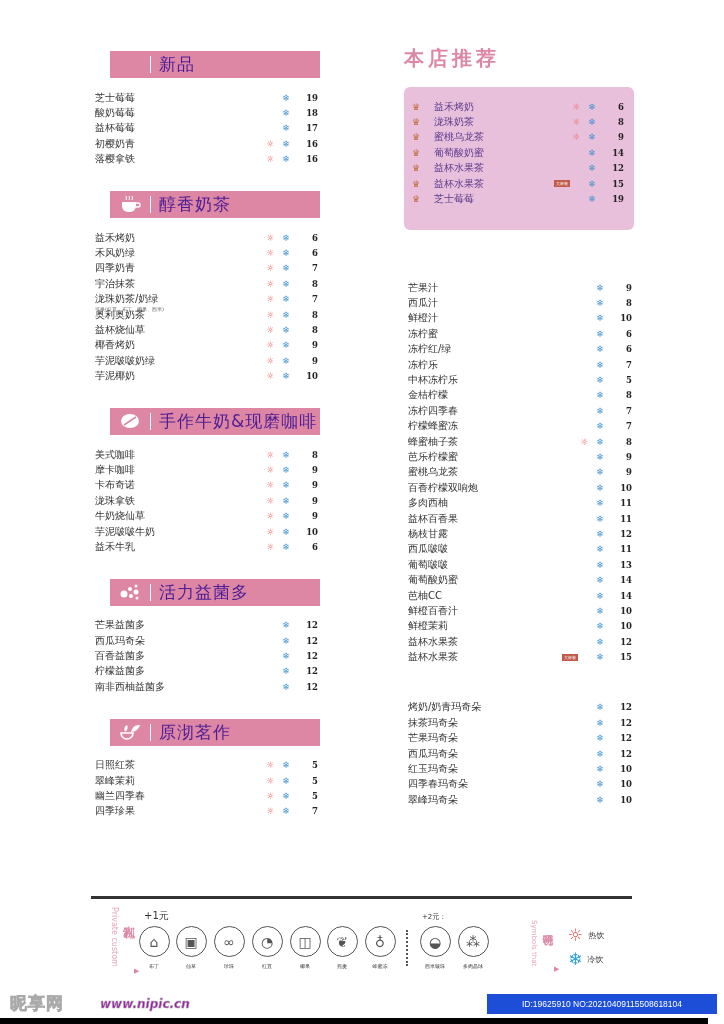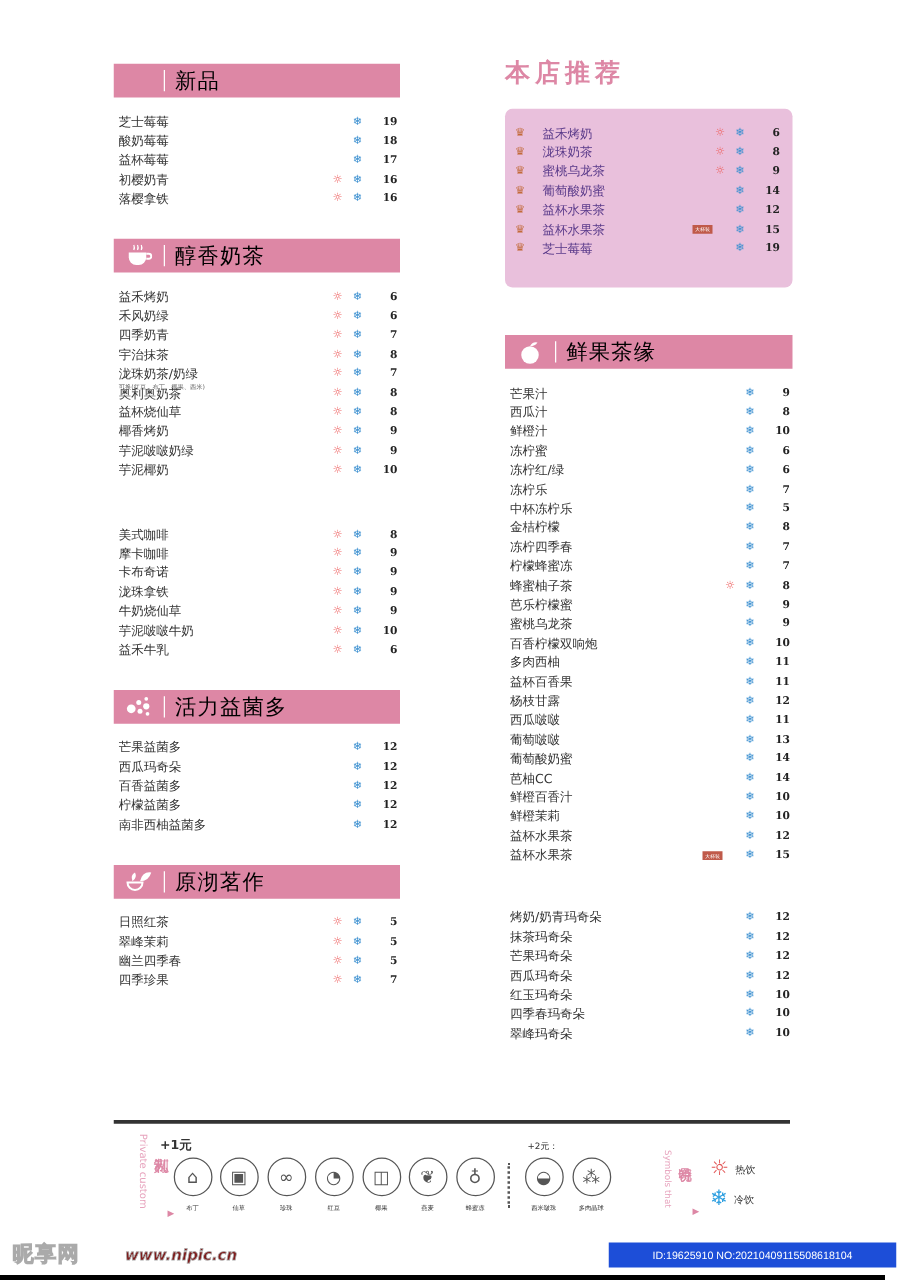--- a/index.html
+++ b/index.html
@@ -3,21 +3,21 @@
 <meta charset="utf-8">
 <style>
   * { box-sizing: border-box; margin: 0; padding: 0; }
   html, body { width: 724px; height: 1024px; background: #ffffff; overflow: hidden; }
   body { position: relative; font-family: "DejaVu Sans", sans-serif; color: #333; }
   .col { position: absolute; }
   .col-left { left: 91px; top: 51px; width: 229px; }
   .col-right { left: 404px; top: 45px; width: 230px; }
   .sec-header {
     height: 27px; background: #dd87a5; display: flex; align-items: center;
-    padding-left: 8px; color: #000000; font-size: 17px; letter-spacing: 1px;
+    padding-left: 8px; color: #4c1d95; font-size: 17px; letter-spacing: 1px; margin-left: 19px;
   }
   .sec-header .hicon { width: 24px; height: 20px; display: flex; align-items: center; justify-content: center; margin-right: 4px; }
   .sec-header .bar { width: 1px; height: 17px; background: #fff; margin: 0 8px 0 4px; }
   .items { padding: 12px 2px 0 4px; }
   .item { display: flex; align-items: center; height: 15.4px; font-size: 10px; color: #333; position: relative; }
   .item .name { flex: 1; white-space: nowrap; }
   .item .hot, .item .cold { width: 12px; font-size: 9px; text-align: center; }
   .item .hot { color: #e66; margin-right: 4px; }
   .item .cold { color: #3a8fd0; }
   .item .price { width: 26px; text-align: right; font-family: "DejaVu Serif", serif; font-weight: bold; font-size: 8.5px; color: #222; }
@@ -27,35 +27,35 @@
   .gap { height: 24px; }
   .rec-title { font-size: 20px; color: #dd87a5; letter-spacing: 4px; font-weight: bold; height: 40px; }
   .rec-box { background: #e9c0dc; border-radius: 6px; padding: 12px 10px 10px 8px; margin-top: 2px; height: 143px; }
   .rec-box .item { height: 15.4px; color: #5a3a8a; }
   .rec-box .crown { width: 22px; color: #c26a3a; font-size: 9px; }
   .footer-line { position: absolute; left: 91px; top: 896px; width: 541px; height: 3px; background: #333; }
   .custom-label { position: absolute; left: 110px; top: 905px; width: 30px; height: 70px; }
   .custom-label .en { position: absolute; left: 0; top: 2px; writing-mode: vertical-rl; font-size: 8px; color: #e7a3bd; }
   .custom-label .cn { position: absolute; left: 12px; top: 12px; writing-mode: vertical-rl; font-size: 12px; color: #dd87a5; line-height: 13px; }
   .custom-label .tri { position: absolute; left: 24px; top: 62px; color: #dd87a5; font-size: 7px; }
-  .plus1 { position: absolute; left: 128px; top: 909px; font-size: 10px; font-weight: bold; color: #333; }
+  .plus1 { position: absolute; left: 144px; top: 909px; font-size: 10px; font-weight: normal; color: #333; }
   .plus2 { position: absolute; left: 422px; top: 912px; font-size: 7px; color: #333; }
   .addon { position: absolute; top: 926px; width: 34px; text-align: center; }
   .addon .circle { width: 31px; height: 31px; border: 1.3px solid #555; border-radius: 50%; margin: 0 auto; display: flex; align-items: center; justify-content: center; }
   .addon .lbl { font-size: 5px; color: #333; margin-top: 6px; white-space: nowrap; }
   .dots { position: absolute; left: 406px; top: 930px; width: 2px; height: 36px; border-left: 2px dotted #555; }
   .legend-label { position: absolute; left: 530px; top: 920px; width: 34px; height: 60px; }
   .legend-label .en { position: absolute; left: 0; top: 0; writing-mode: vertical-rl; font-size: 7px; color: #e7a3bd; }
   .legend-label .cn { position: absolute; left: 11px; top: 6px; writing-mode: vertical-rl; font-size: 11px; color: #dd87a5; line-height: 12px; }
   .legend-label .tri { position: absolute; left: 24px; top: 45px; color: #dd87a5; font-size: 7px; }
   .legend-row { position: absolute; left: 568px; display: flex; align-items: center; font-size: 8px; color: #333; }
   .legend-row .ic { font-size: 17px; margin-right: 5px; }
-  .watermark { position: absolute; left: 0; top: 988px; width: 708px; height: 36px; border-bottom: 4px solid #000000; }
+  .watermark { position: absolute; left: 0; top: 988px; width: 708px; height: 36px; border-bottom: 6px solid #000000; }
   .wm-logo { position: absolute; left: 10px; top: 4px; font-size: 17px; color: #fff; -webkit-text-stroke: 0.8px #aaa; font-weight: bold; letter-spacing: 1px; }
-  .wm-url { position: absolute; left: 100px; top: 9px; font-size: 12px; color: #7f1d1d; -webkit-text-stroke: 0.6px #aaa; font-style: italic; font-weight: bold; }
+  .wm-url { position: absolute; left: 100px; top: 9px; font-size: 12px; color: #a21caf; -webkit-text-stroke: 0.6px #aaa; font-style: italic; font-weight: bold; }
   .wm-id { position: absolute; left: 487px; top: 6px; width: 230px; height: 20px; background: #1d4ed8; color: #fff; font-size: 8.5px; line-height: 20px; text-align: center; font-family: "Liberation Sans", sans-serif; }
 </style>
 </head>
 <body>
 
 <div class="col col-left" id="leftcol">
     <div>
       <div class="sec-header">
         <span class="hicon"></span>
         <span class="bar"></span>
@@ -166,20 +166,30 @@
         <div class="item">
           <span class="name">芋泥椰奶</span>
           <span class="hot">☼</span>
           <span class="cold">❄</span>
           <span class="price">10</span>
         </div>
       </div>
     </div>
     <div class="gap"></div>
     <div>
+      <div class="sec-header">
+        <span class="hicon">
+          <svg width="20" height="18" viewBox="0 0 20 18">
+            <ellipse cx="10" cy="9" rx="9" ry="7" fill="#fff"></ellipse>
+            <path d="M4 13 Q10 9 16 5" stroke="#dd87a5" stroke-width="1.6" fill="none"></path>
+          </svg>
+        </span>
+        <span class="bar"></span>
+        <span>手作牛奶&amp;现磨咖啡</span>
+      </div>
       <div class="items">
         <div class="item">
           <span class="name">美式咖啡</span>
           <span class="hot">☼</span>
           <span class="cold">❄</span>
           <span class="price">8</span>
         </div>
         <div class="item">
           <span class="name">摩卡咖啡</span>
           <span class="hot">☼</span>
@@ -359,30 +369,20 @@
         <span class="crown">♛</span>
         <span class="name">芝士莓莓</span>
         <span class="hot"></span>
         <span class="cold">❄</span>
         <span class="price">19</span>
       </div>
     </div>
   <div style="height:38px"></div>
   <div id="rightcol">
       <div>
-        <div class="sec-header">
-          <span class="hicon">
-            <svg width="20" height="20" viewBox="0 0 20 20">
-              <circle cx="10" cy="12" r="7" fill="#fff"></circle>
-              <path d="M10 5 Q12 1 16 2 Q14 5 10 5z" fill="#fff"></path>
-            </svg>
-          </span>
-          <span class="bar"></span>
-          <span>鲜果茶缘</span>
-        </div>
         <div class="items">
           <div class="item">
             <span class="name">芒果汁</span>
             <span class="hot"></span>
             <span class="cold">❄</span>
             <span class="price">9</span>
           </div>
           <div class="item">
             <span class="name">西瓜汁</span>
             <span class="hot"></span>

